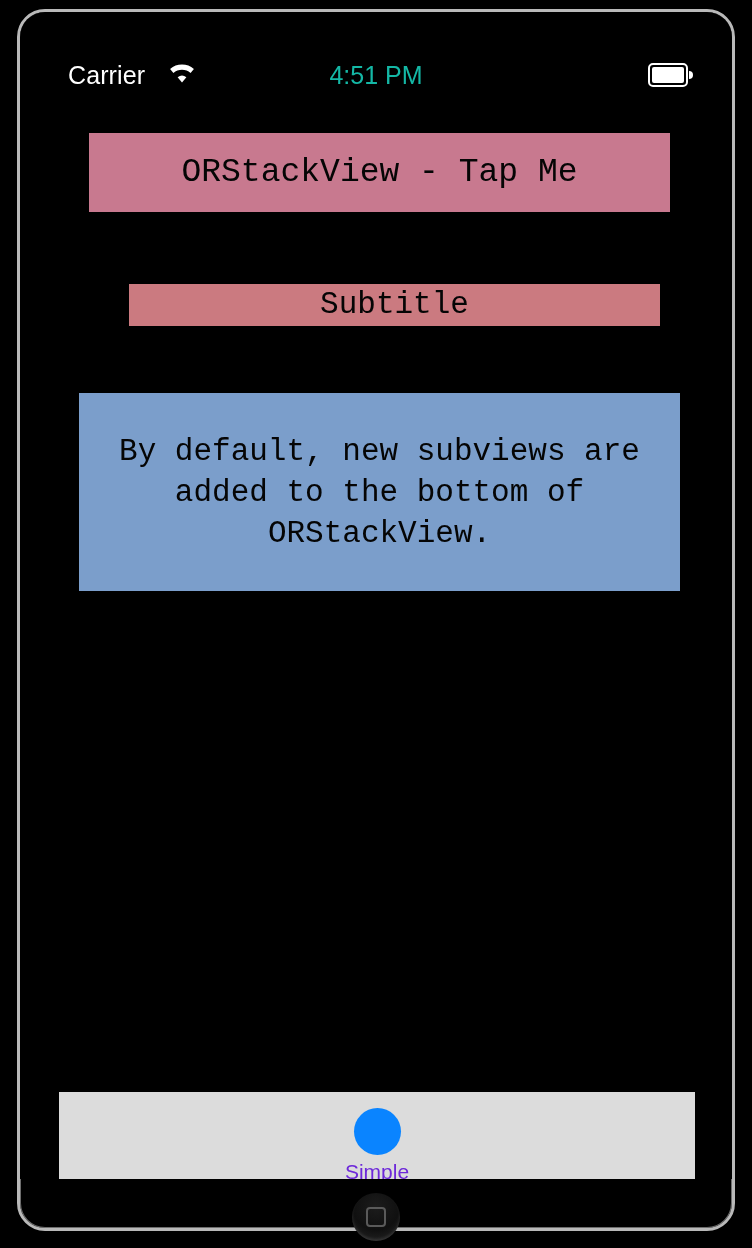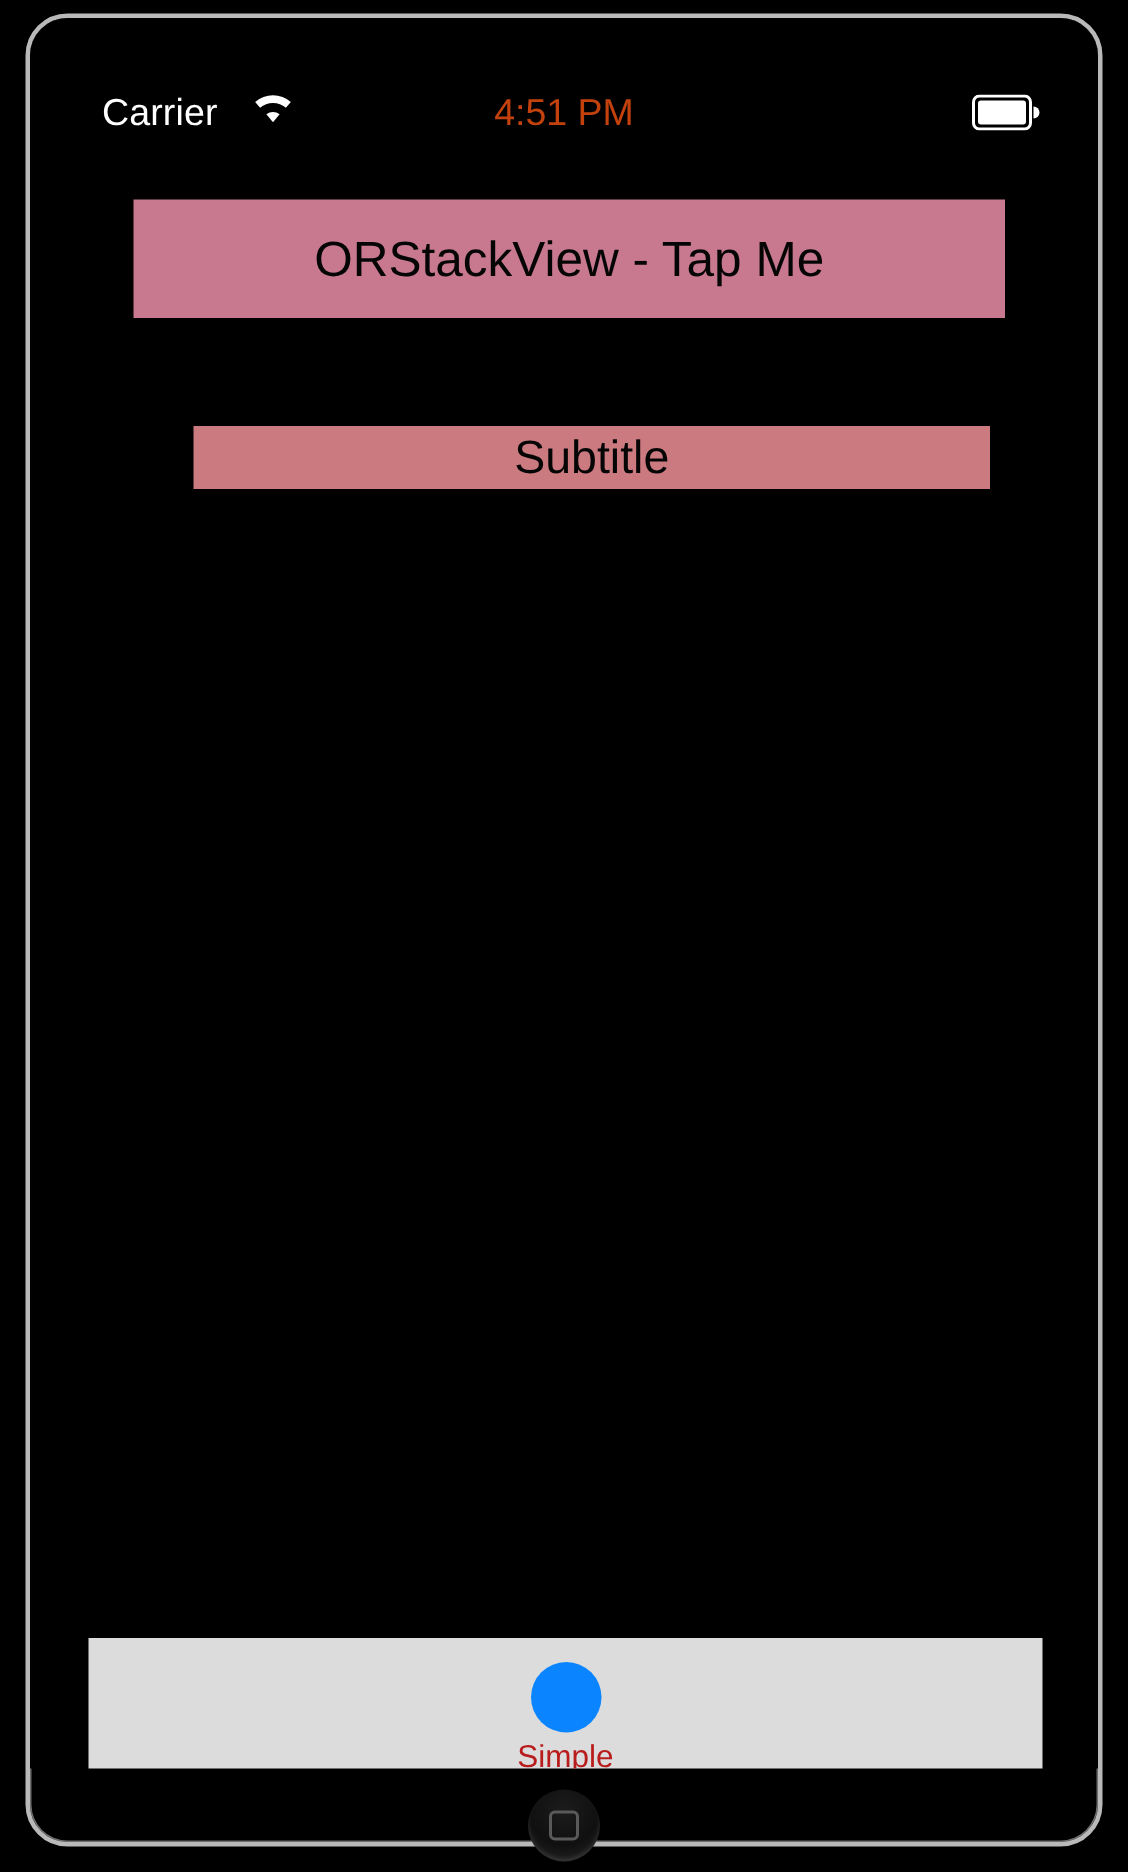--- a/index.html
+++ b/index.html
@@ -61,21 +61,21 @@
     letter-spacing: 0.1px;
   }
   #wifi-icon { display: block; }
   #status-time {
     position: absolute;
     left: 0;
     top: 0;
     width: 712px;
     height: 42px;
     text-align: center;
-    color: #c2410c;
+    color: #14b8a6;
     font-size: 25px;
     line-height: 42px;
   }
   #battery-wrap {
     position: absolute;
     right: 38px;
     top: 9px;
   }
 
   
@@ -85,20 +85,21 @@
     top: 0;
     width: 712px;
     height: 1010px;
   }
 
   .stack-block {
     position: absolute;
     color: #050505;
     text-align: center;
     font-weight: 400;
+    font-family: Liberation Mono, monospace;
   }
 
   #title-button {
     left: 69px;
     top: 121px;
     width: 581px;
     height: 79px;
     background: #c8798f;
     font-size: 33px;
     line-height: 79px;
@@ -173,21 +174,21 @@
     background: #929292;
   }
   .tab-item.active .tab-icon-circle { background: #0a84ff; }
   .tab-label {
     margin-top: 3px;
     font-size: 21px;
     color: #929292;
     white-space: nowrap;
     line-height: 1.1;
   }
-  .tab-item.active .tab-label { color: #b91c1c; }
+  .tab-item.active .tab-label { color: #6d28d9; }
 
   
   #home-button {
     position: absolute;
     left: 332px;
     top: 1181px;
     width: 48px;
     height: 48px;
     border-radius: 50%;
     background: radial-gradient(circle at 50% 30%, #1c1c1c 0%, #101010 55%, #2a2a2a 100%);
@@ -232,20 +233,23 @@
         </svg>
       </div>
     </div>
 
     <div id="stack-view">
 
       <div class="stack-block" id="title-button">ORStackView - Tap Me</div>
 
       <div class="stack-block" id="subtitle-label">Subtitle</div>
 
+      <div class="stack-block" id="body-label">
+        <span id="body-label-text">By default, new subviews are added to the bottom of ORStackView.</span>
+      </div>
 
     </div>
 
     <div id="tab-bar">
 
       <div class="tab-item active">
         <span class="tab-icon-slot">
             <span class="tab-icon-circle"></span>
           </span>
         <span class="tab-label">Simple</span>

